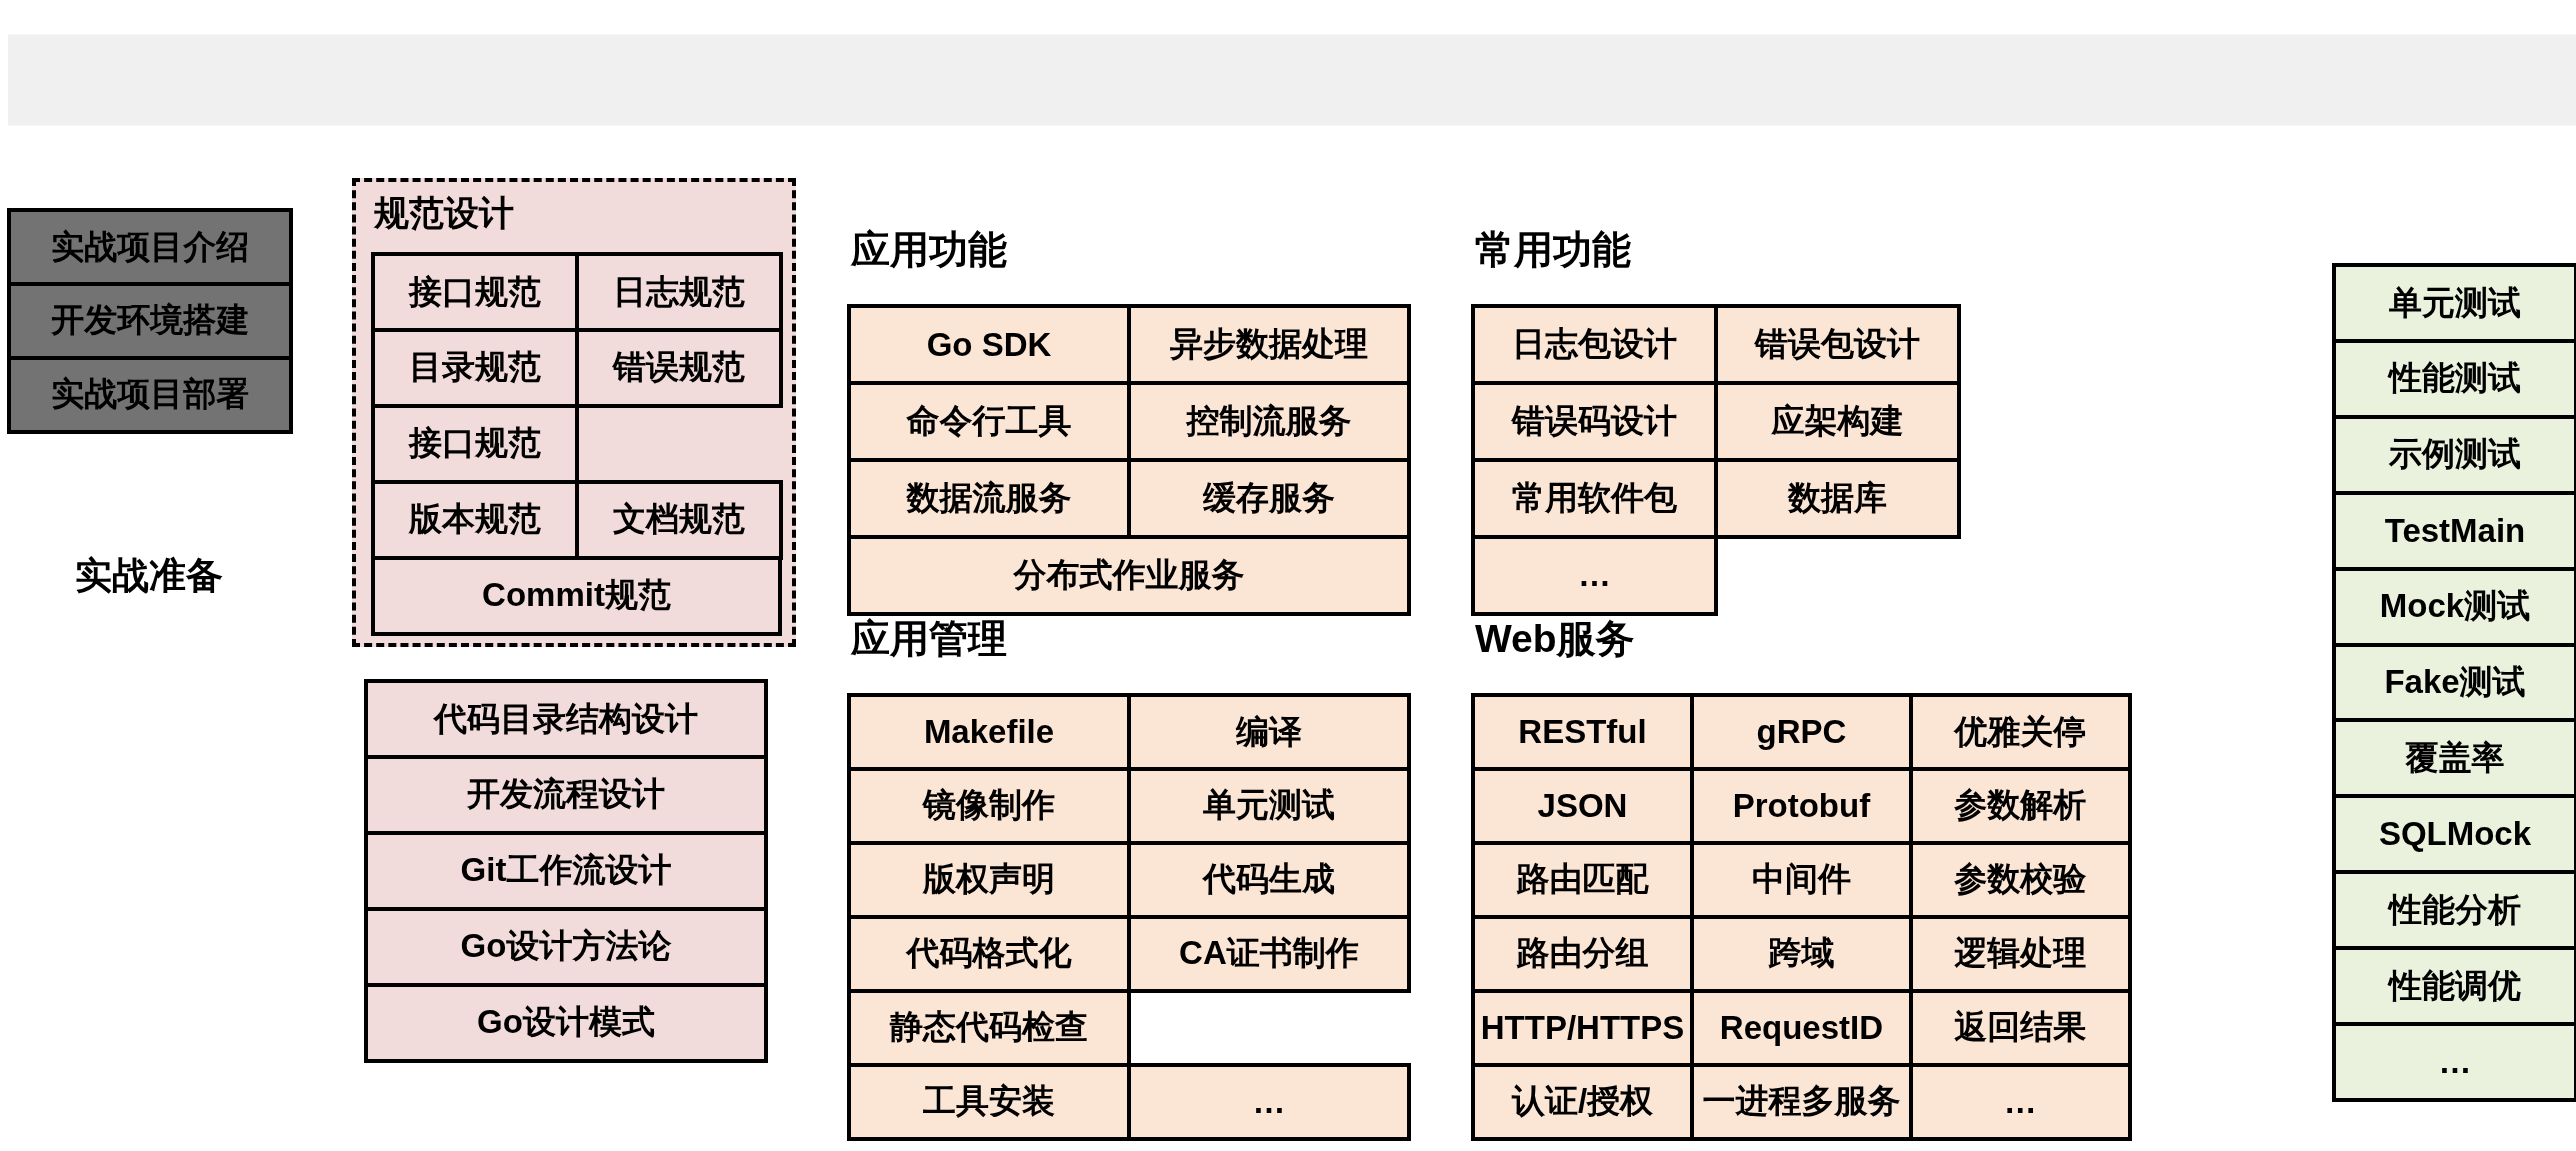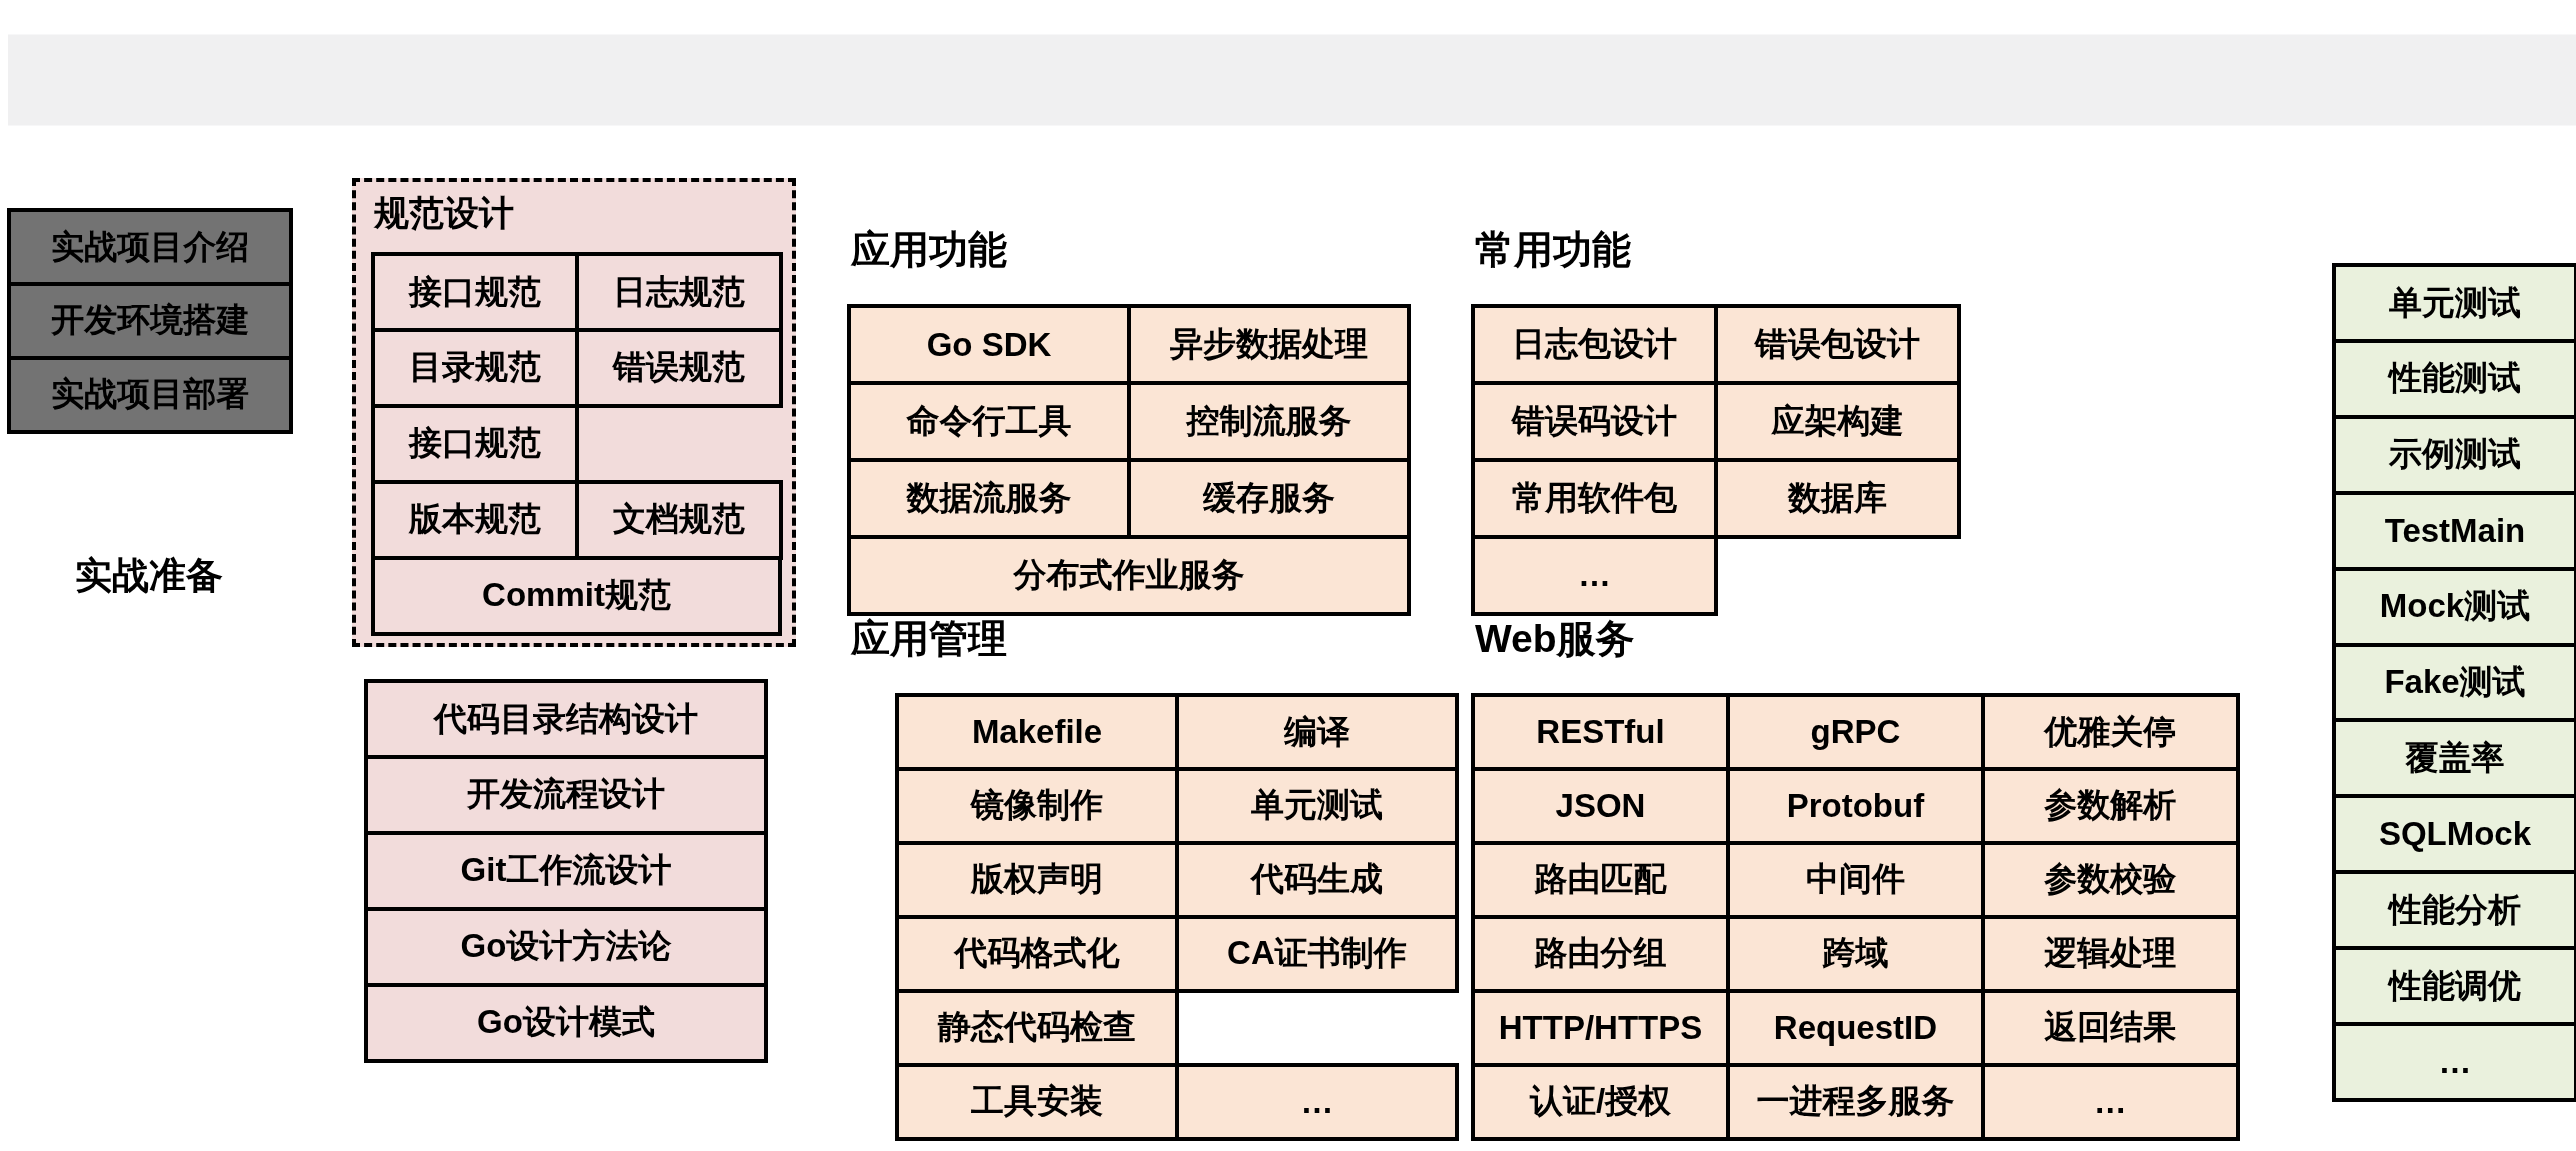--- a/index.html
+++ b/index.html
@@ -38,28 +38,28 @@
   #design-list{left:364px;top:679px;}
   #design-list .c{width:404px;height:80px;background:#f2dcdb;}
 
   
   .orange .c{background:#fbe5d5;}
   #af-title{left:851px;top:223px;}
   #af-table{left:847px;top:304px;}
   #af-table .c{width:284px;height:81px;}
   #af-table .c.wide{width:564px;}
   #am-title{left:851px;top:612px;}
-  #am-table{left:847px;top:693px;margin-left:48px;}
+  #am-table{left:847px;top:693px;}
   #am-table .c{width:284px;height:78px;}
   #cf-title{left:1475px;top:223px;}
   #cf-table{left:1471px;top:304px;}
   #cf-table .c{width:247px;height:81px;}
   #ws-title{left:1475px;top:612px;}
   #ws-table{left:1471px;top:693px;}
-  #ws-table .c{width:259px;height:78px;}
+  #ws-table .c{width:223px;height:78px;}
 
   
   #test-stack{left:2332px;top:263px;}
   #test-stack .c{width:246px;height:80px;background:#eaf1dd;}
 </style>
 </head>
 <body>
 
 <div id="canvas">
 

